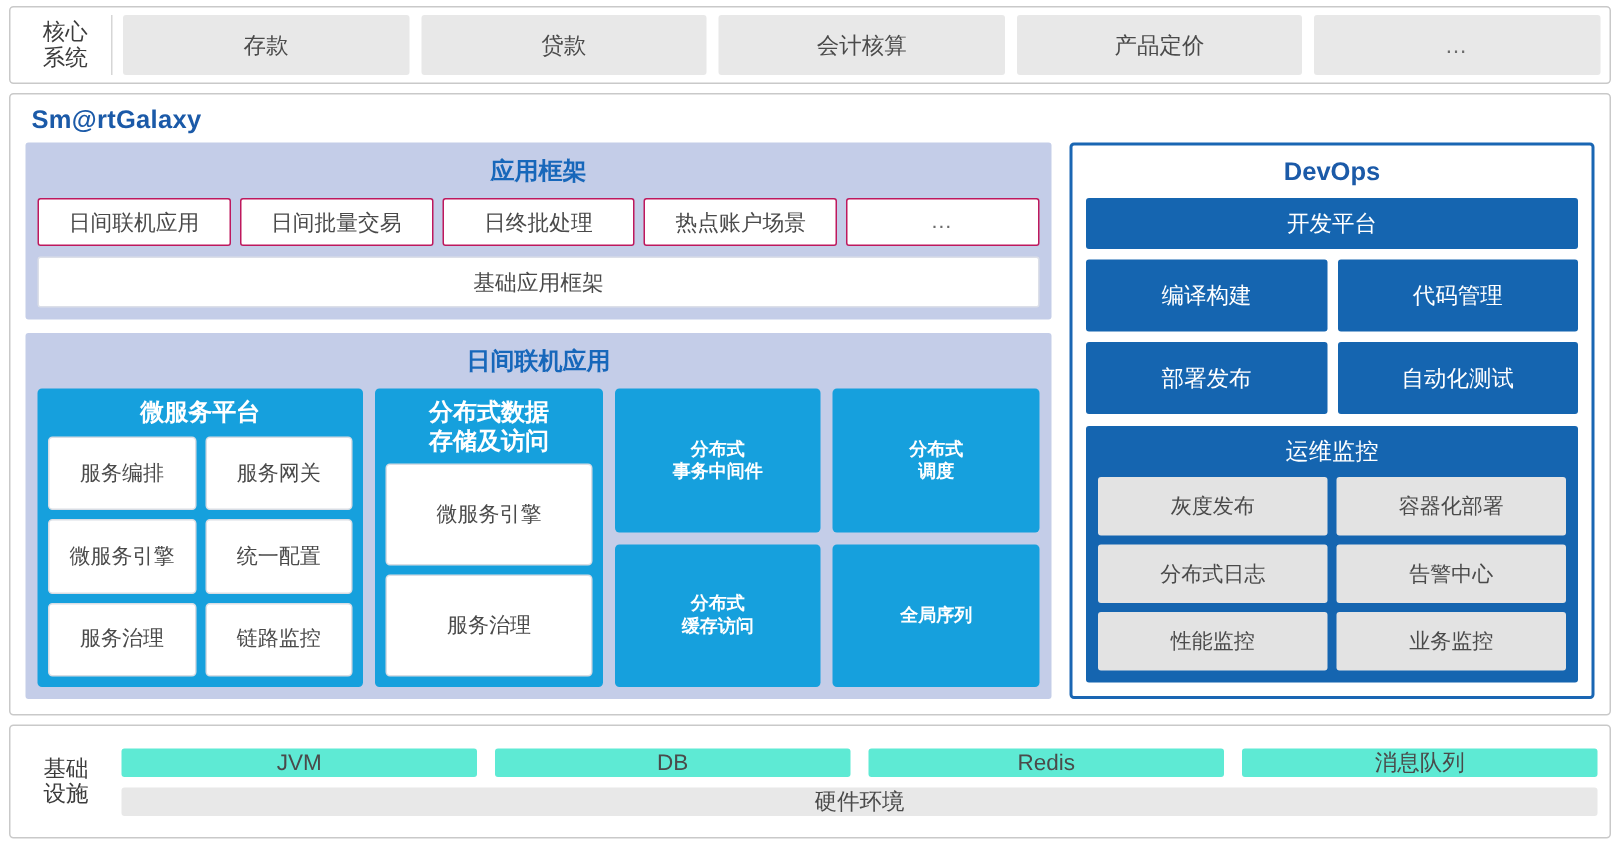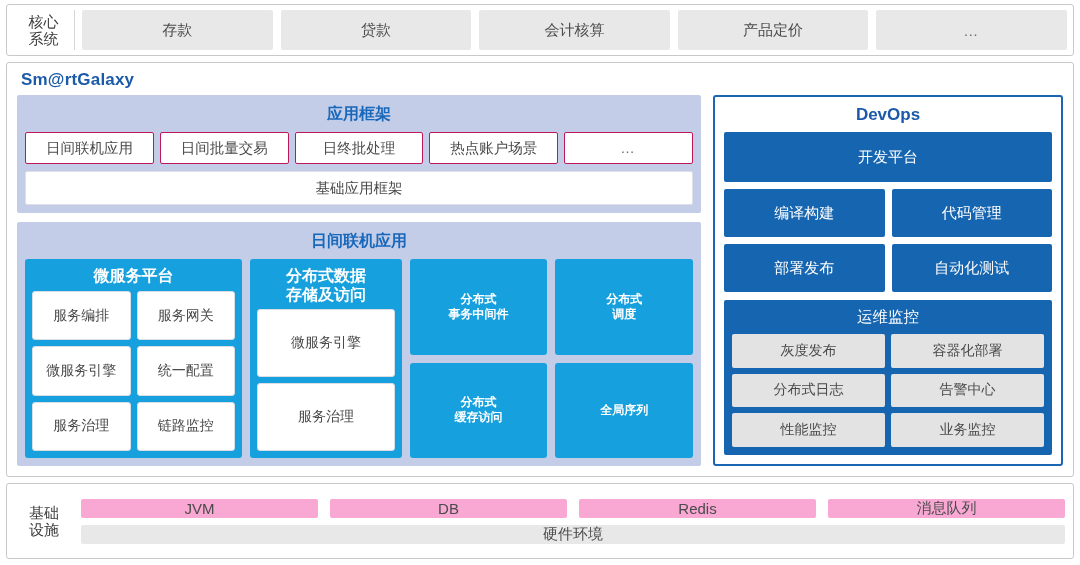--- a/index.html
+++ b/index.html
@@ -240,21 +240,21 @@
   }
   .dk {
     background: #1565b0;
     border-radius: 2px;
     color: #ffffff;
     font-size: 15px;
     display: flex;
     align-items: center;
     justify-content: center;
   }
-  .devops-platform { height: 50px; margin-bottom: 7px; }
+  .devops-platform { height: 34px; margin-bottom: 7px; }
   .devops-grid {
     display: grid;
     grid-template-columns: 1fr 1fr;
     gap: 7px;
     margin-bottom: 8px;
   }
   .devops-grid .dk { height: 48px; }
 
   .ops-panel {
     flex: 1;
@@ -314,21 +314,21 @@
     flex-direction: column;
     gap: 7px;
   }
   .infra-top {
     display: flex;
     gap: 12px;
     flex: 1;
   }
   .infra-item {
     flex: 1;
-    background: #f9a8d4;
+    background: #5eead4;
     border-radius: 2px;
     display: flex;
     align-items: center;
     justify-content: center;
     font-size: 15px;
     color: #4a4a4a;
   }
   .infra-hw {
     flex: 1;
     background: #e8e8e8;

